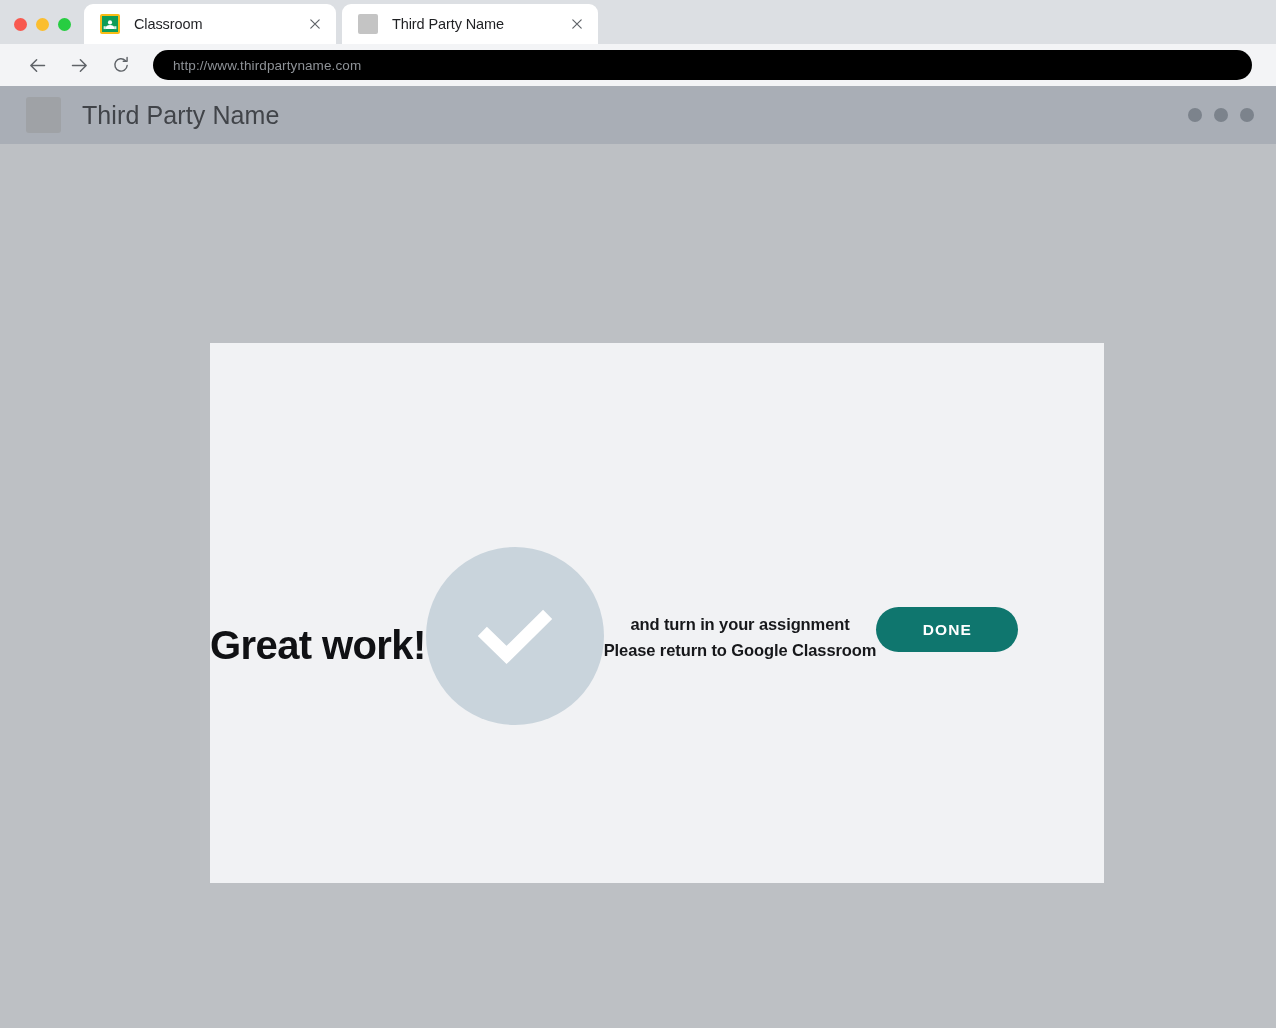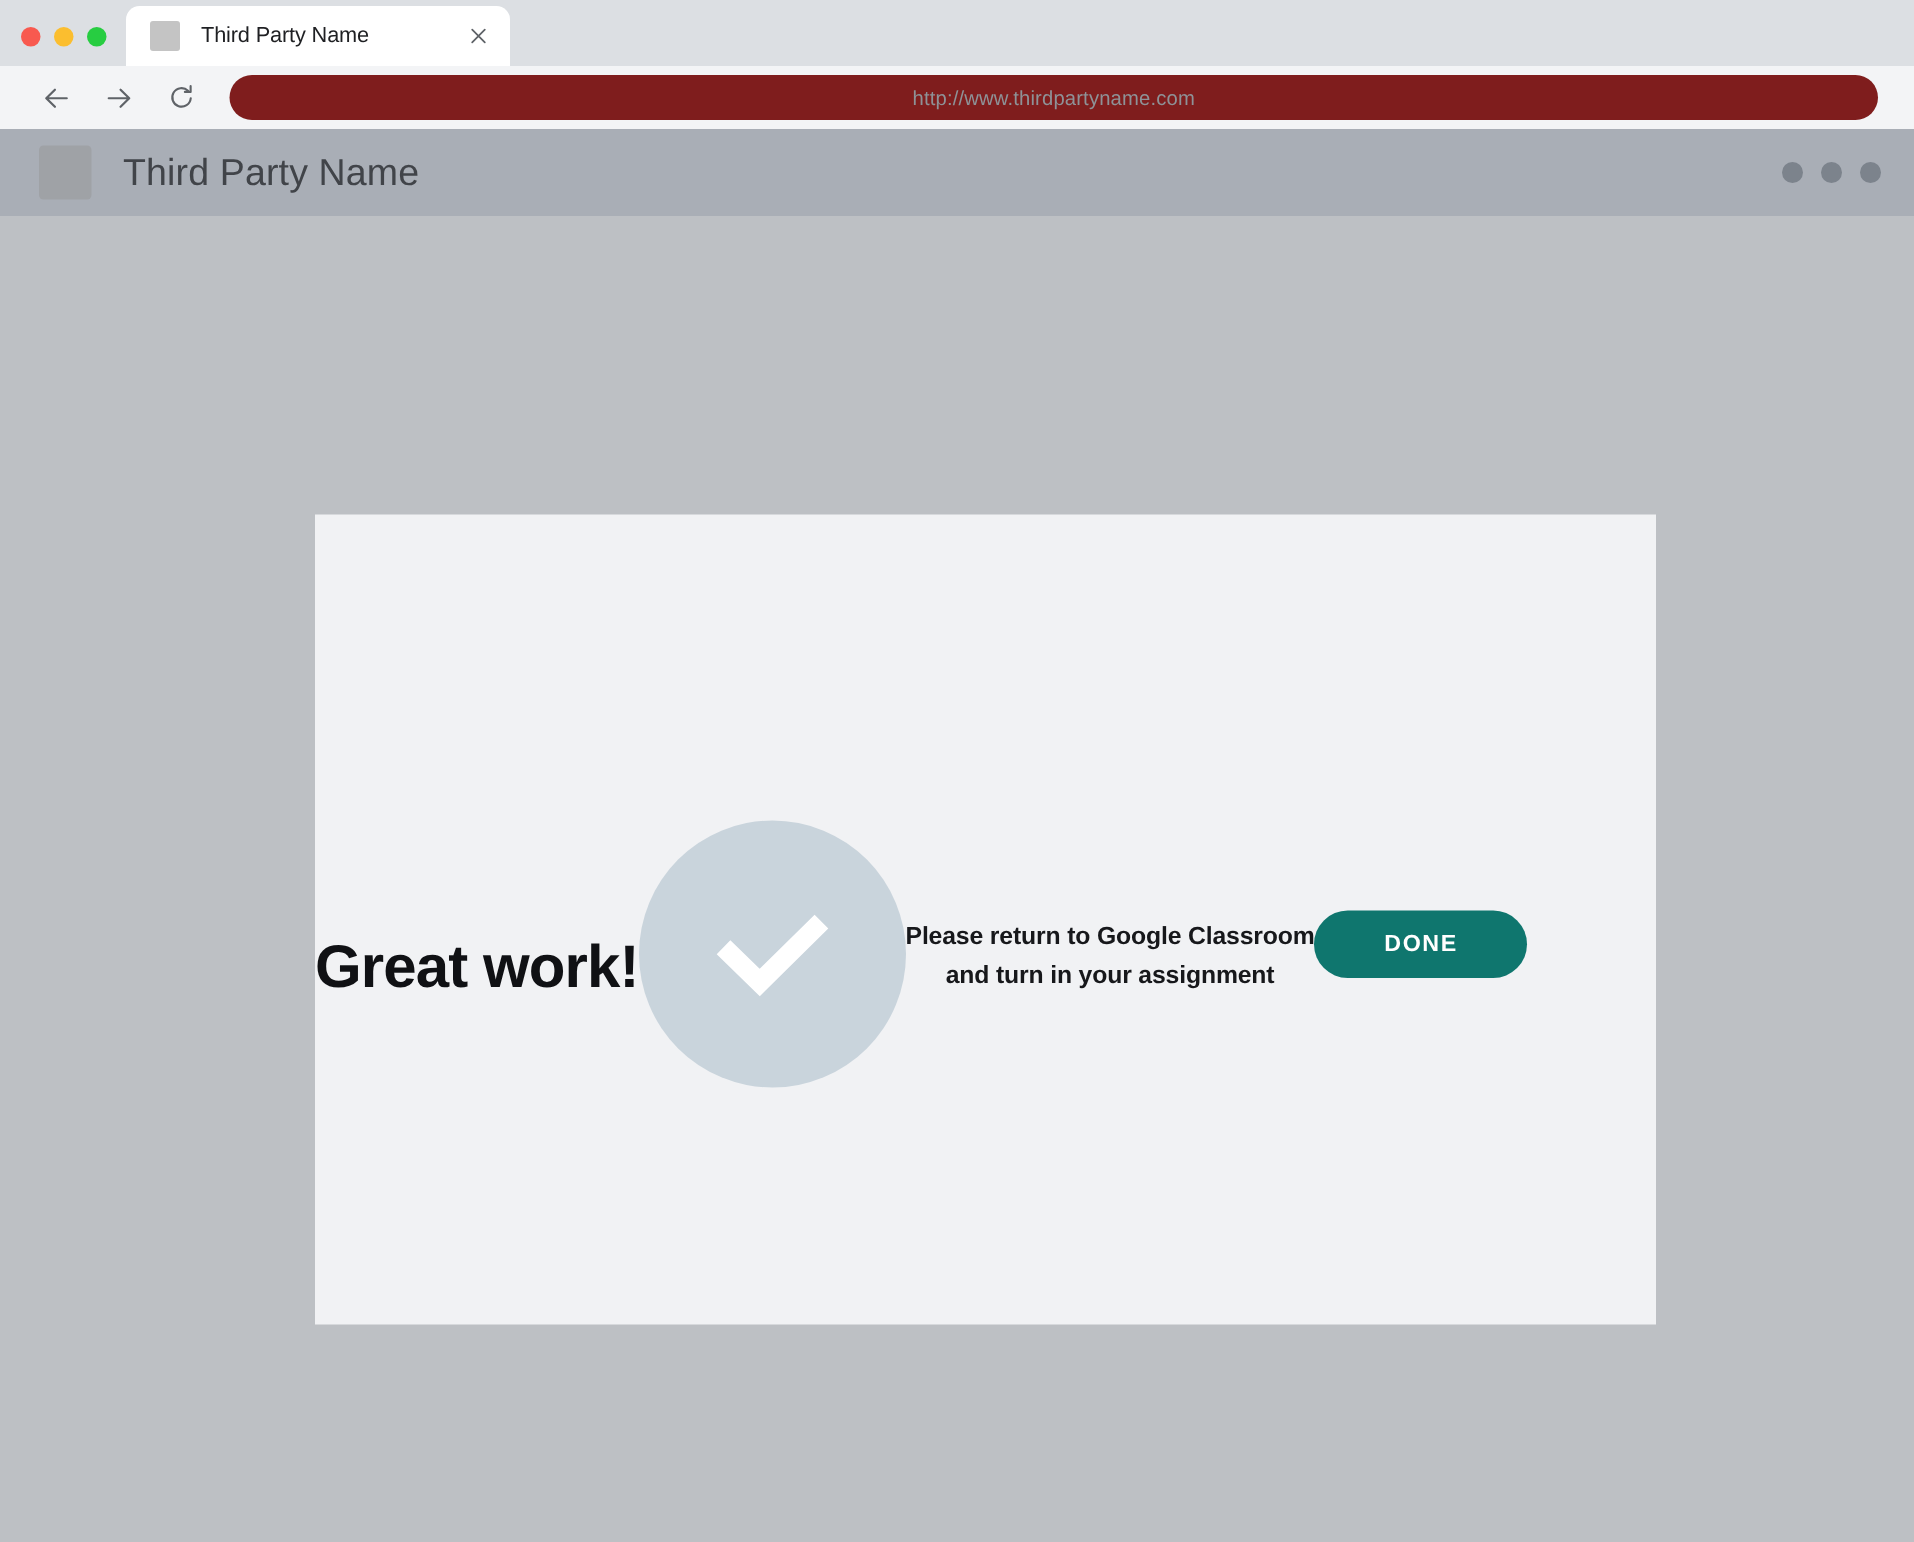--- a/index.html
+++ b/index.html
@@ -128,26 +128,25 @@
   }
   .nav-btn.back    { margin-left: 10px; }
   .nav-btn.forward { margin-left: 12px; }
   .nav-btn.reload  { margin-left: 12px; }
 
   .omnibox {
     flex: 1 1 auto;
     height: 30px;
     margin-left: 17px;
     margin-right: 12px;
-    background: #7f1d1d;
+    background: #000000;
     border-radius: 15px;
     display: flex;
     align-items: center;
     padding: 0 20px;
-    justify-content: center;
   }
   .omnibox-text {
     font-size: 13.5px;
     color: #8e9297;
     white-space: nowrap;
     letter-spacing: 0.1px;
   }
 
   
   .viewport {
@@ -264,20 +263,36 @@
 <div class="browser-chrome">
 
   <div class="tab-strip">
 
     <div class="traffic-lights">
       <span class="dot-light dot-red"></span>
       <span class="dot-light dot-yellow"></span>
       <span class="dot-light dot-green"></span>
     </div>
 
+    <div class="tab tab-1">
+      <span class="tab-favicon favicon-classroom">
+        <svg class="person" viewBox="0 0 20 20" width="20" height="20" aria-hidden="true">
+          <circle cx="10" cy="8.4" r="2.1" fill="#ffffff"></circle>
+          <path d="M5.6 14.2c0-1.9 2-3.1 4.4-3.1s4.4 1.2 4.4 3.1v0.9H5.6z" fill="#ffffff"></path>
+          <rect x="3.6" y="12.2" width="2.2" height="2.9" fill="#ffffff" opacity="0.85"></rect>
+          <rect x="14.2" y="12.2" width="2.2" height="2.9" fill="#ffffff" opacity="0.85"></rect>
+        </svg>
+      </span>
+      <span class="tab-title">Classroom</span>
+      <span class="tab-close">
+        <svg viewBox="0 0 16 16" width="14" height="14" aria-hidden="true">
+          <path d="M3.2 3.2 L12.8 12.8 M12.8 3.2 L3.2 12.8" stroke="#5f6368" stroke-width="1.35" stroke-linecap="round"></path>
+        </svg>
+      </span>
+    </div>
 
     <div class="tab tab-2">
       <span class="tab-favicon favicon-placeholder"></span>
       <span class="tab-title">Third Party Name</span>
       <span class="tab-close">
         <svg viewBox="0 0 16 16" width="14" height="14" aria-hidden="true">
           <path d="M3.2 3.2 L12.8 12.8 M12.8 3.2 L3.2 12.8" stroke="#5f6368" stroke-width="1.35" stroke-linecap="round"></path>
         </svg>
       </span>
     </div>
@@ -323,19 +338,19 @@
 
     <div class="card-heading">Great work!</div>
 
     <div class="check-circle">
       <svg viewBox="0 0 100 100" width="100" height="100" aria-hidden="true">
         <path d="M22 50 L41.5 69 L78 33" fill="none" stroke="#ffffff" stroke-width="13" stroke-linecap="square" stroke-linejoin="miter"></path>
       </svg>
     </div>
 
     <div class="card-message">
+      <div>and turn in your assignment</div>
       <div>Please return to Google Classroom</div>
-      <div>and turn in your assignment</div>
     </div>
 
     <button class="done-button">DONE</button>
   </div>
 </div>
 
 </body></html>

